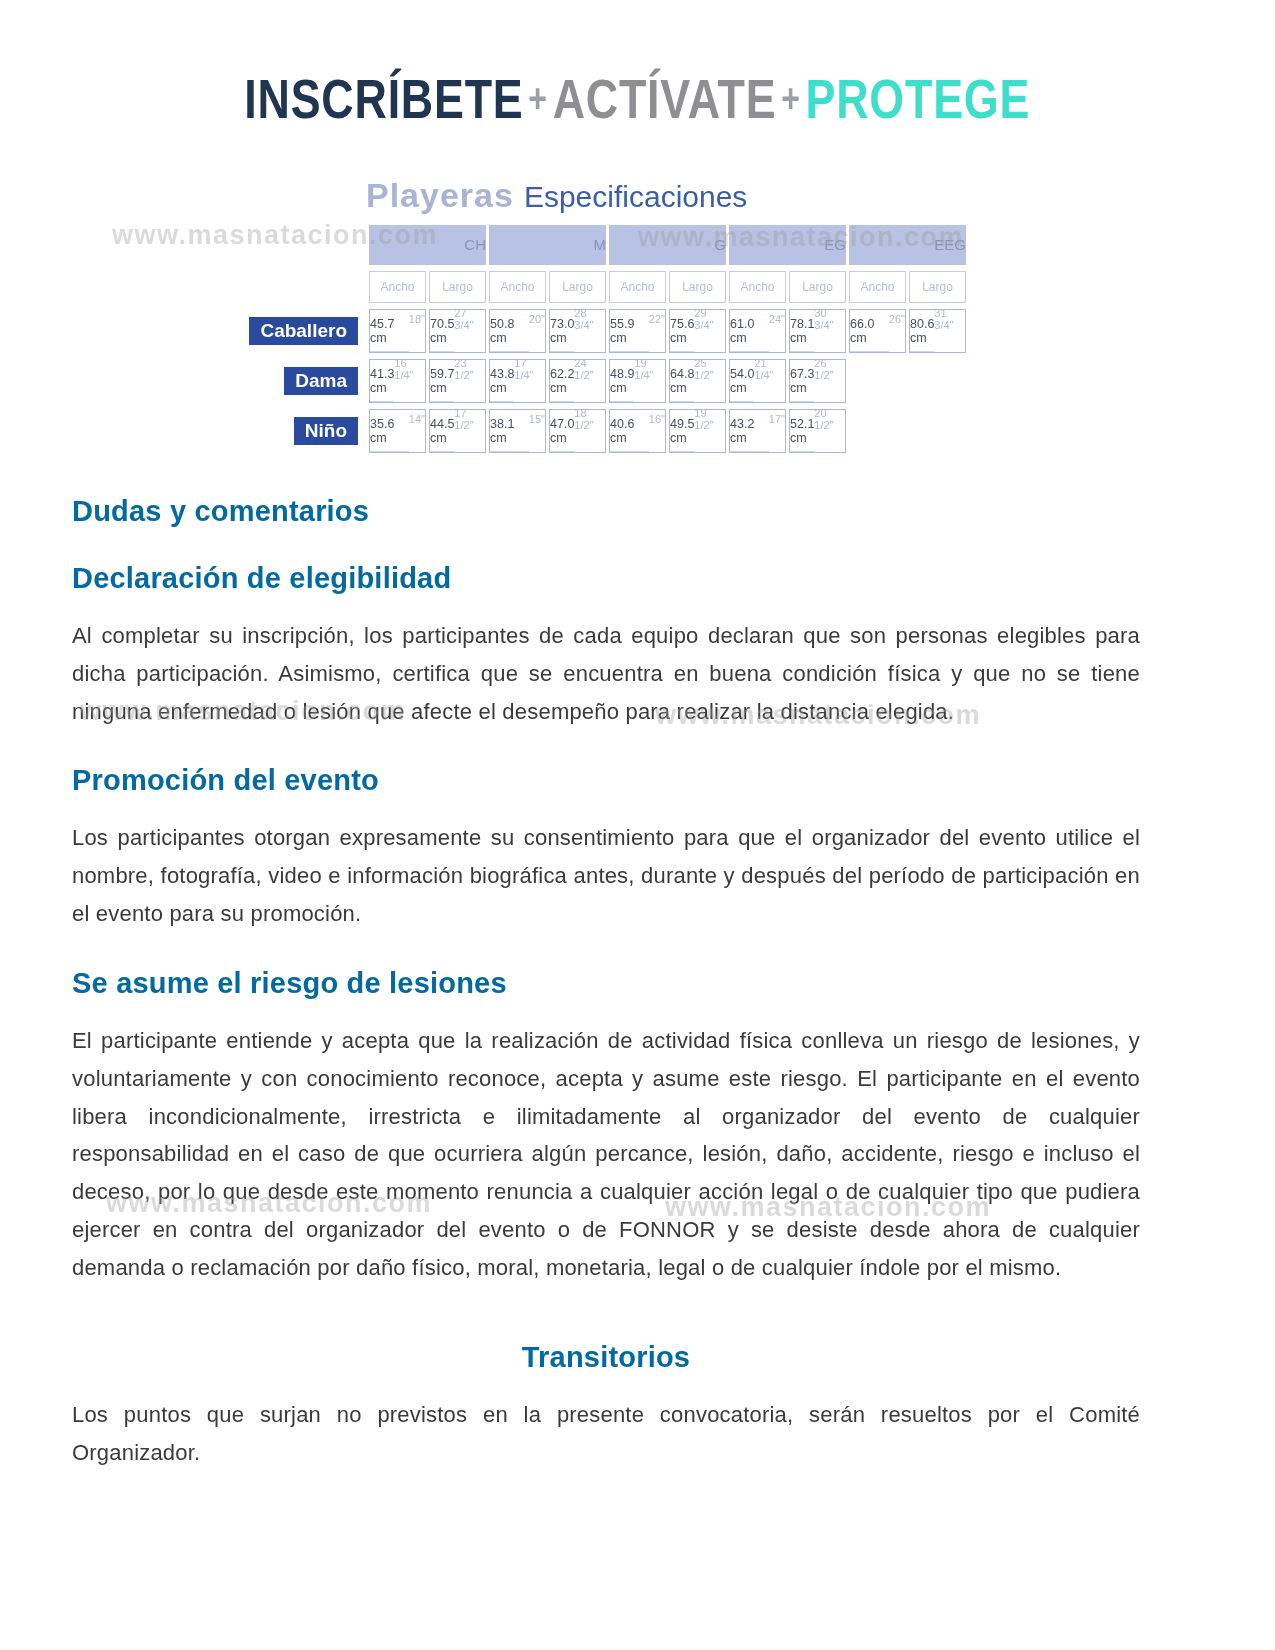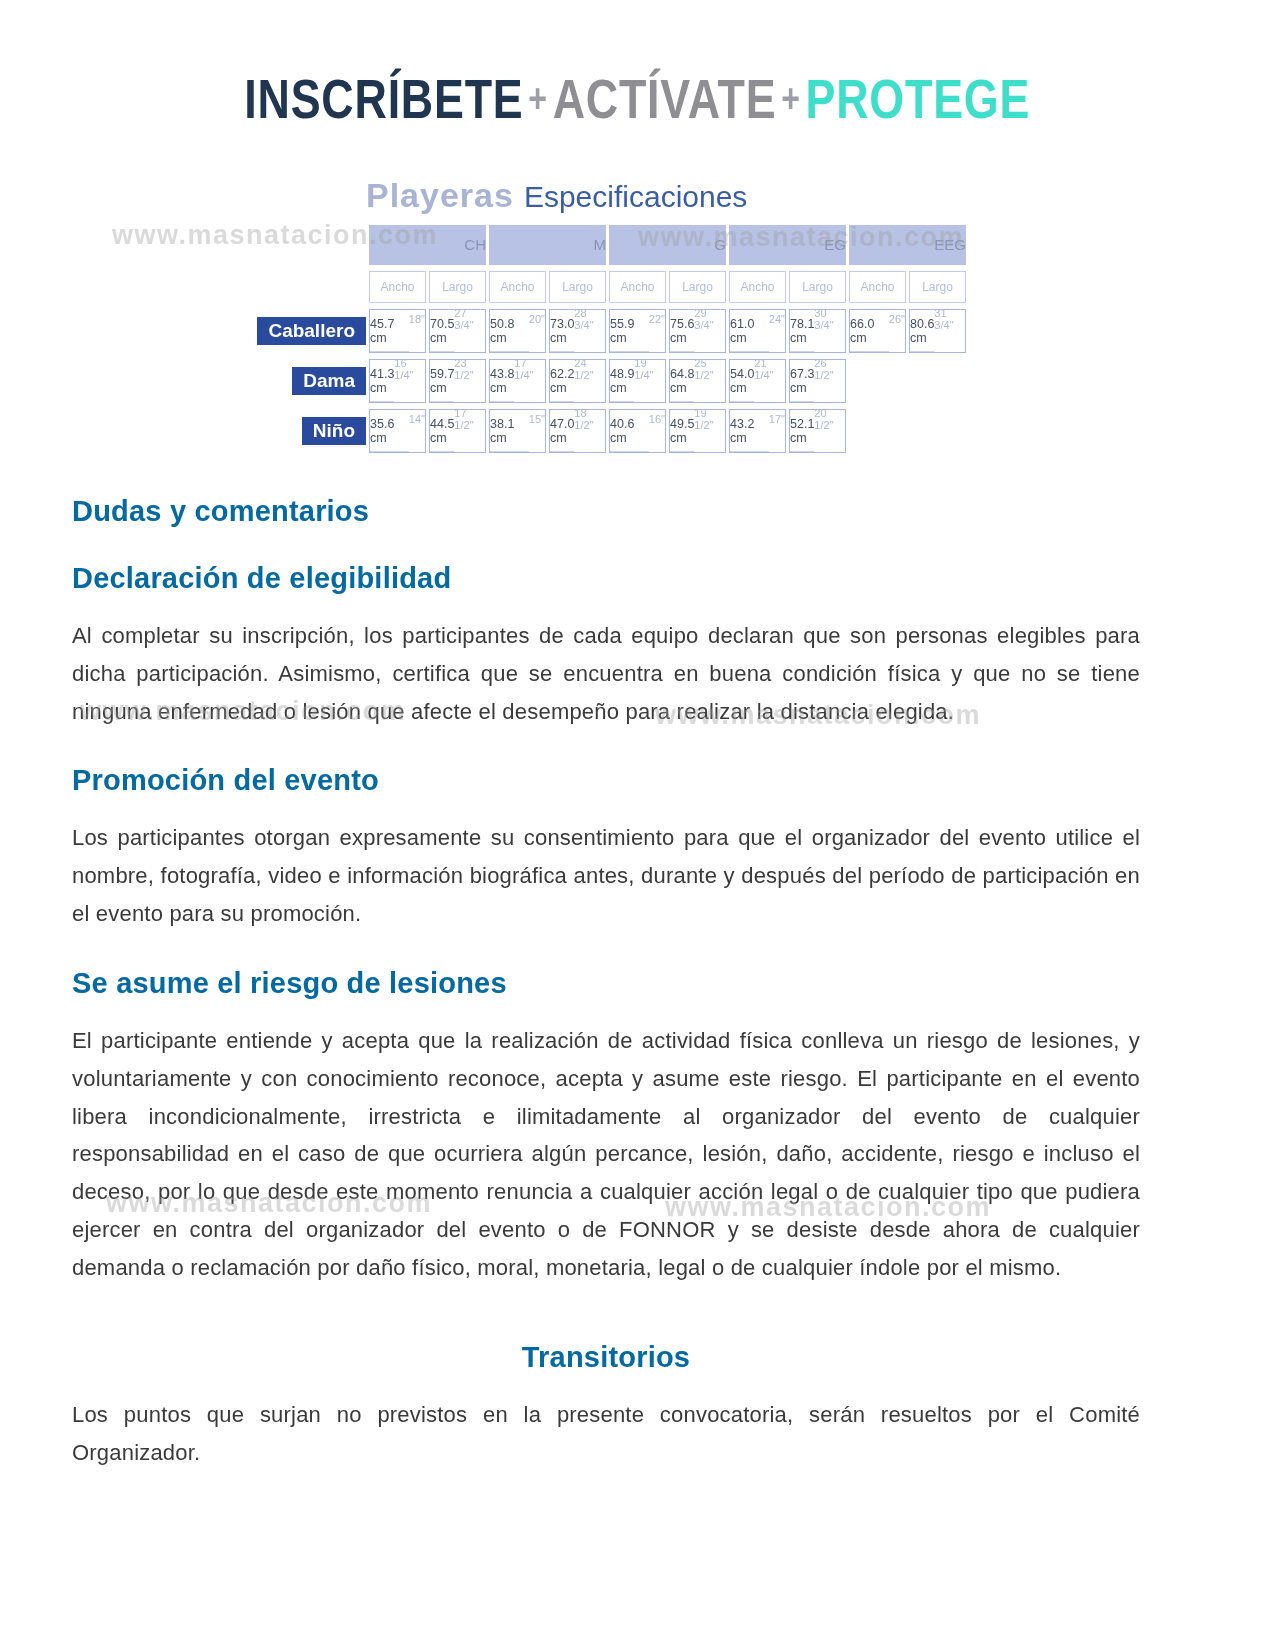--- a/index.html
+++ b/index.html
@@ -18,21 +18,21 @@
   .shirt-table { position: absolute; left: 262px; top: 176px; width: 716px; }
   .tbl-title { padding-left: 104px; margin-bottom: 10px; white-space: nowrap; }
   .tbl-title-main { font-size: 34px; font-weight: 800; color: #a9b3d4; letter-spacing: 1px; }
   .tbl-title-sub { font-size: 30px; font-weight: 400; color: #3a5ea6; margin-left: 10px; }
   .trow { display: grid; grid-template-columns: 104px repeat(10, 57px); column-gap: 3px; margin-bottom: 6px; align-items: center; }
   .size-h { grid-column: span 2; background: #b7c2e4; color: #8994b8; font-size: 15px; font-weight: 400; text-align: right; line-height: 40px; height: 40px; }
   .measure-h { border: 1px solid #c2cce8; color: #b4bedd; font-size: 12px; text-align: center; line-height: 30px; height: 32px; background: #fff; }
   .cell { border: 1px solid #a8b5dc; height: 44px; background: #fff; display: flex; }
   .cm   { flex: 1; display: flex; align-items: center; justify-content: center; font-size: 12.5px; color: #454f63; border-bottom: 1px solid #cdd6ec; }
   .inch { height: 17px; display: flex; align-items: center; justify-content: center; font-size: 11px; color: #aeb9d6; }
-  .rowlabel { justify-self: end; background: #2a4b9d; color: #ffffff; font-weight: 700; font-size: 19px; padding: 3px 11px; margin-right: 0; white-space: nowrap; }
+  .rowlabel { justify-self: end; background: #2a4b9d; color: #ffffff; font-weight: 700; font-size: 19px; padding: 3px 11px; margin-right: 8px; white-space: nowrap; }
   .spacer { }
 
   
   .wm { position: absolute; font-weight: 700; font-size: 27px; letter-spacing: 1.5px; color: rgba(158,158,158,0.38); white-space: nowrap; z-index: 5; pointer-events: none; }
   .wm1 { left: 112px; top: 220px; }
   .wm2 { left: 638px; top: 222px; }
   .wm3 { left: 80px;  top: 696px; }
   .wm4 { left: 655px; top: 700px; }
   .wm5 { left: 106px; top: 1188px; }
   .wm6 { left: 665px; top: 1192px; }

